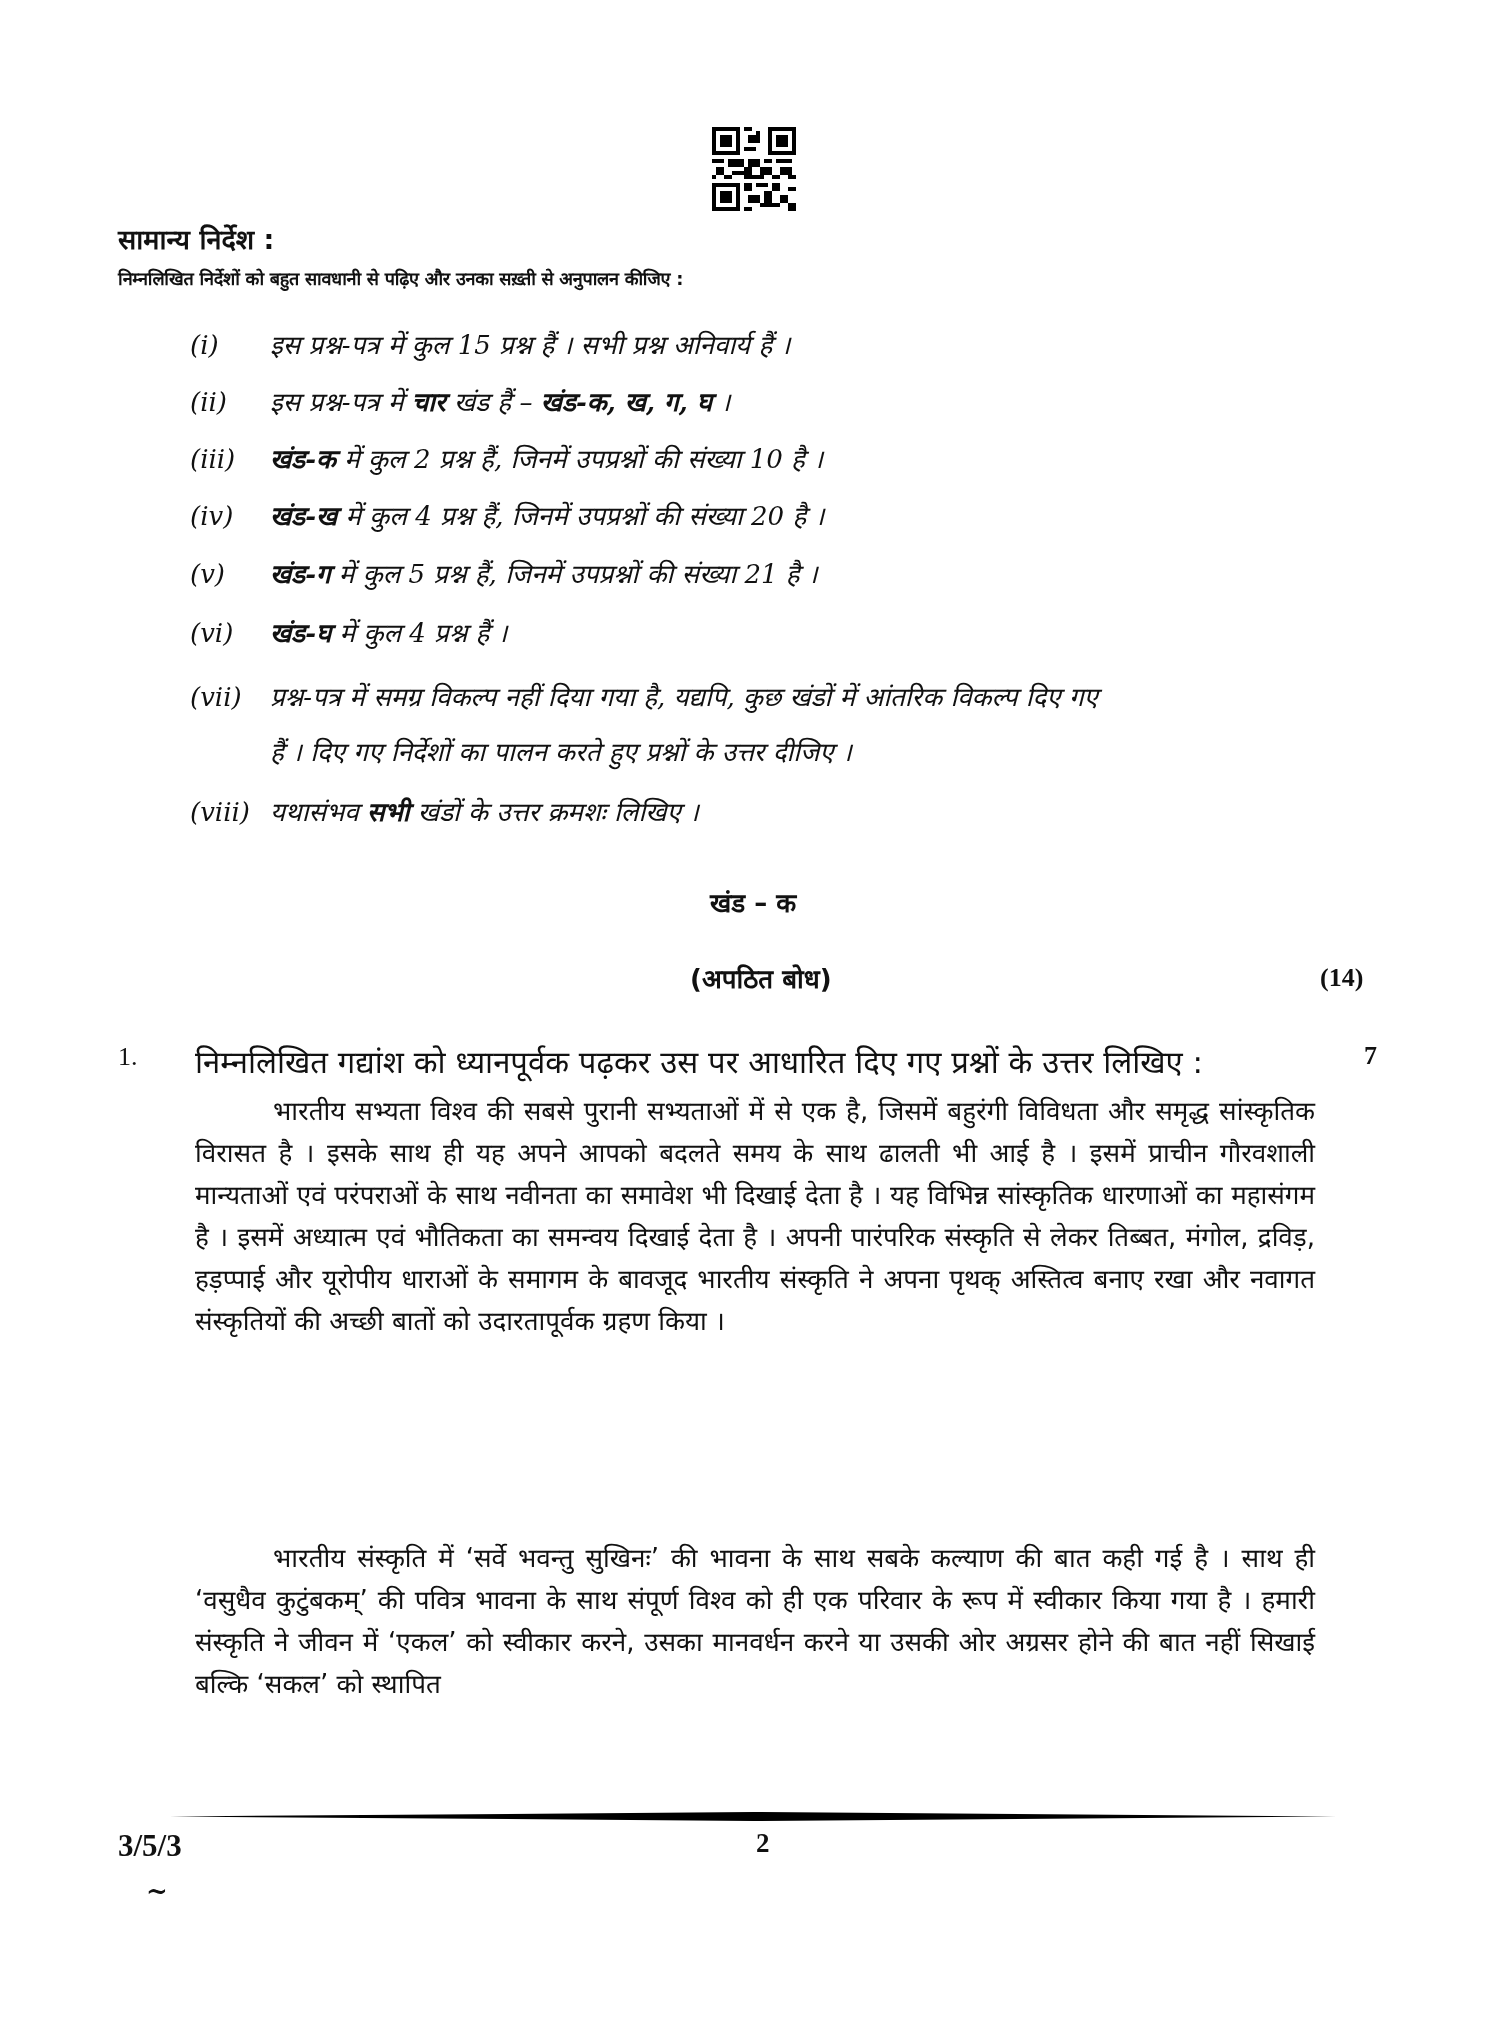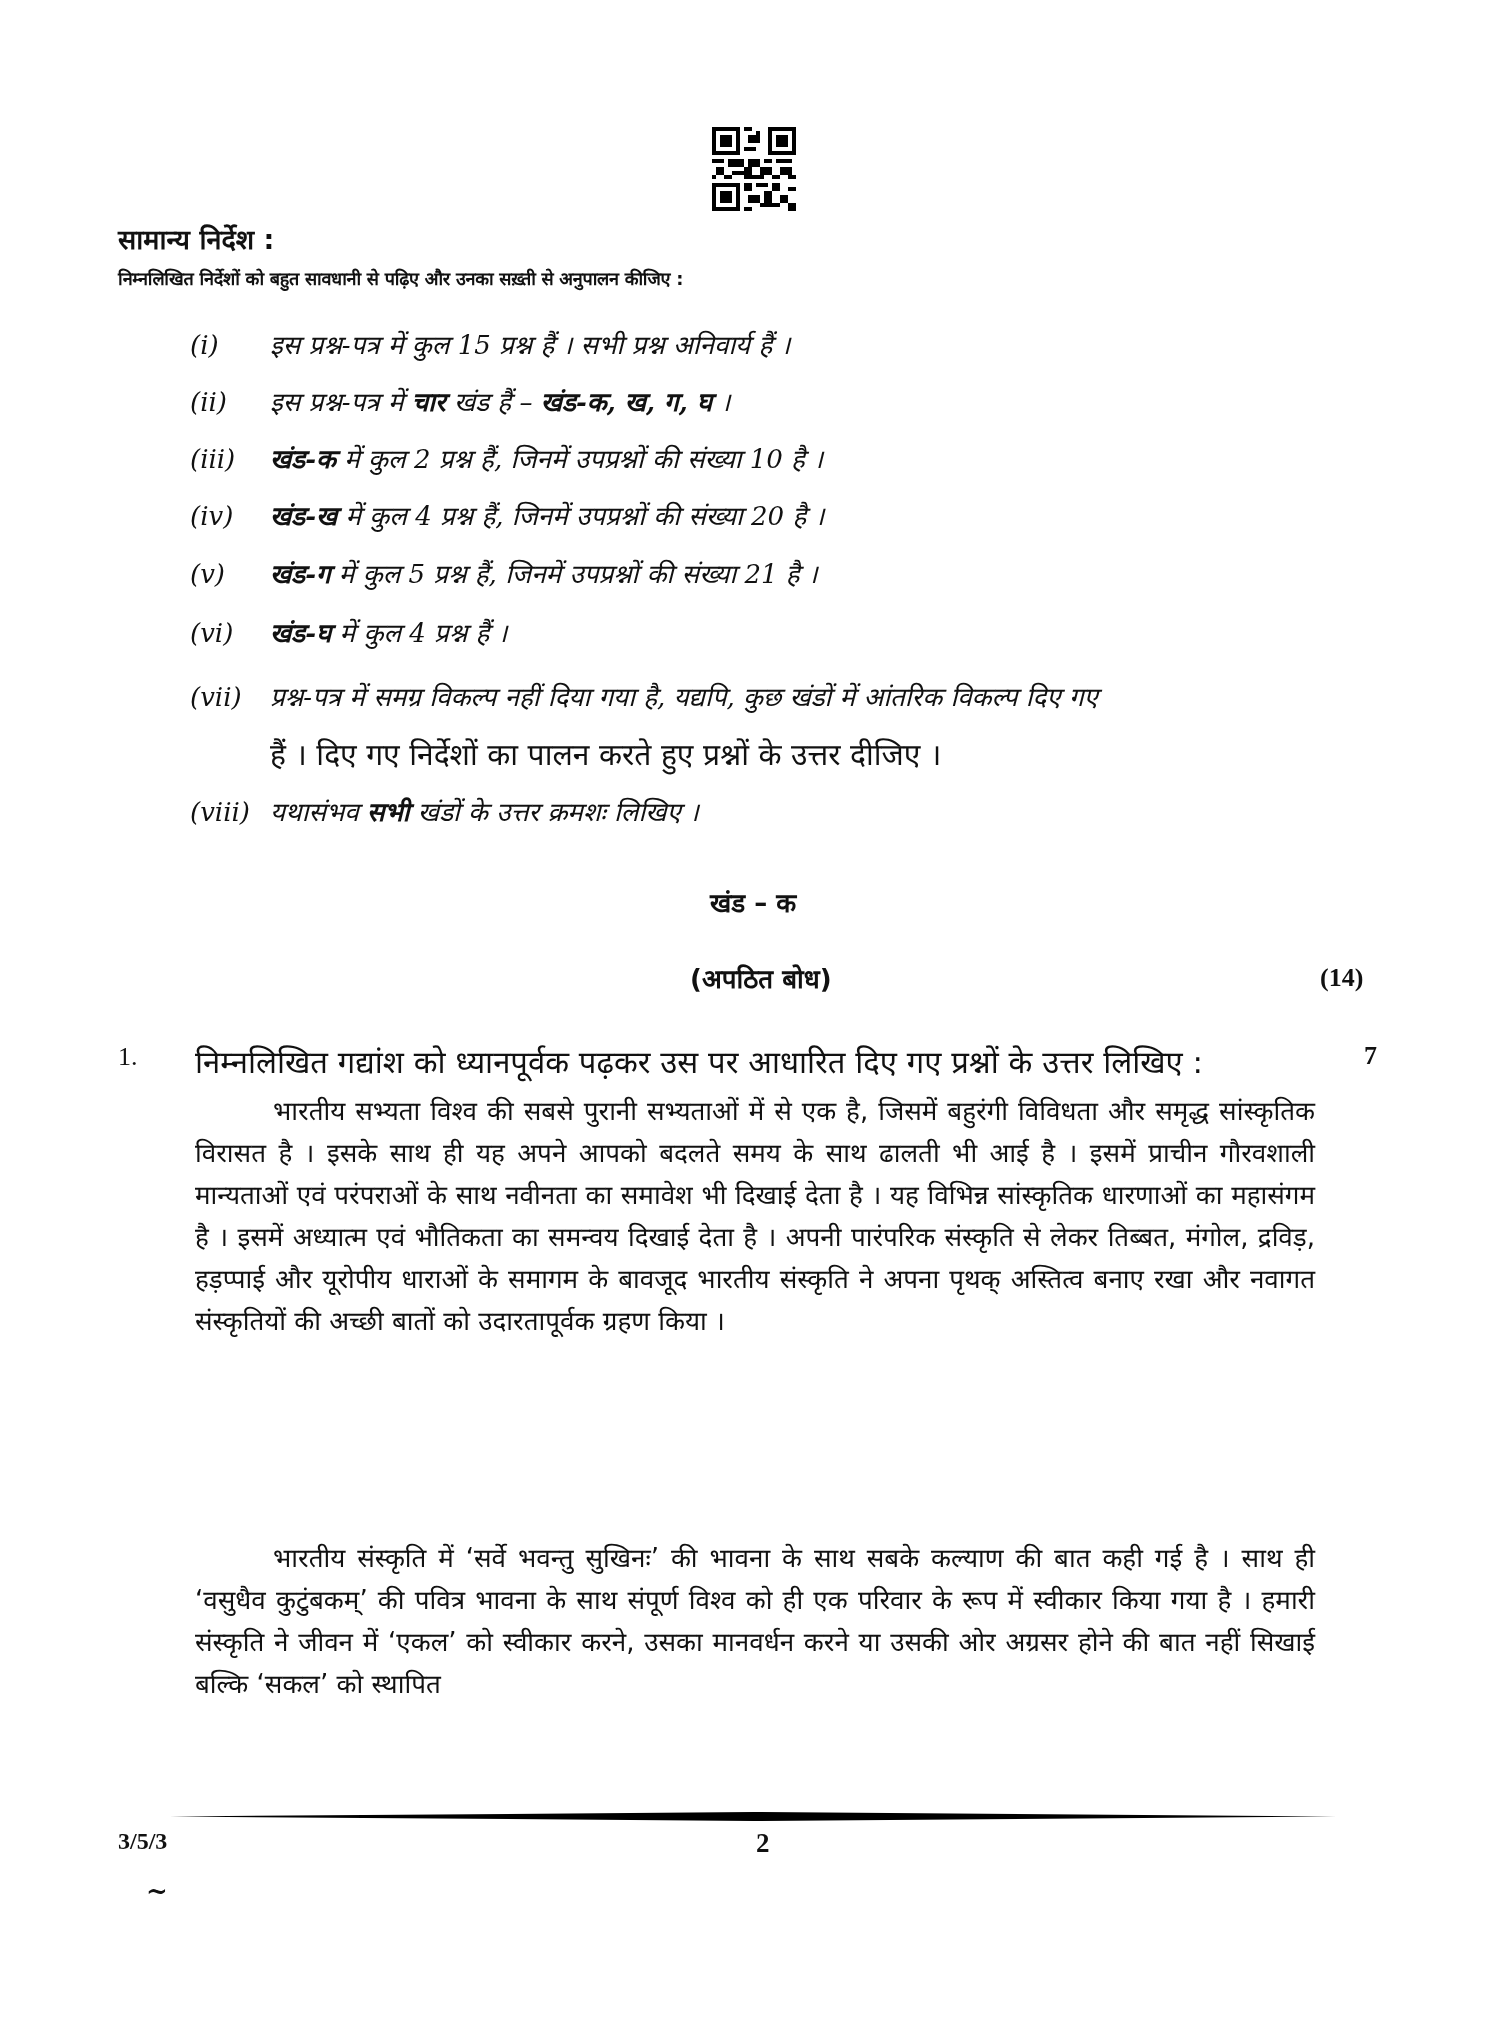--- a/index.html
+++ b/index.html
@@ -4,29 +4,29 @@
 <style>
   html, body { margin:0; padding:0; background:#ffffff; }
   body { width:1505px; height:2034px; position:relative; overflow:hidden; color:#111; font-family:"DejaVu Serif", "Liberation Serif", serif; }
   .abs { position:absolute; white-space:nowrap; }
   .qr { position:absolute; left:712px; top:126px; width:84px; height:86px; }
   .hd1 { left:118px; top:220px; font-size:27px; font-weight:bold; font-family:"DejaVu Sans", sans-serif; }
   .hd2 { left:118px; top:266px; font-size:18px; font-weight:bold; font-family:"DejaVu Sans", sans-serif; letter-spacing:-0.3px; }
   .item { position:absolute; left:190px; font-size:26px; font-style:italic; font-family:"DejaVu Serif", serif; white-space:nowrap; }
   .item .lbl { display:inline-block; width:80px; }
   .item b { font-weight:bold; }
-  .cont { position:absolute; left:270px; font-size:30px; white-space:nowrap; }
+  .cont { position:absolute; left:270px; font-size:26px; font-style:italic; white-space:nowrap; }
   .sec { font-size:26px; font-weight:bold; font-family:"DejaVu Sans", sans-serif; }
   .marks { font-size:26px; font-weight:bold; font-family:"Liberation Serif", serif; }
   .qnum { left:118px; top:1042px; font-size:26px; font-family:"Liberation Serif", serif; }
   .qtxt { left:195px; top:1040px; font-size:31px; font-family:"DejaVu Sans", sans-serif; }
   .para { position:absolute; left:195px; width:1120px; font-size:26px; font-family:"DejaVu Sans", sans-serif; line-height:42px; text-align:justify; }
   .para p { margin:0; text-indent:78px; }
   .rule { position:absolute; left:170px; top:1812px; width:1166px; height:9px; }
-  .foot-code { left:118px; top:1828px; font-size:24px; font-weight:bold; font-family:"Liberation Serif", serif; }
+  .foot-code { left:118px; top:1828px; font-size:31px; font-weight:bold; font-family:"Liberation Serif", serif; }
   .foot-page { left:756px; top:1828px; font-size:27px; font-weight:bold; font-family:"Liberation Serif", serif; }
   .foot-tilde { left:146px; top:1876px; font-size:26px; font-weight:bold; }
 </style>
 </head>
 <body>
 
 <svg class="qr" viewBox="0 0 21 21" shape-rendering="crispEdges">
   <rect x="0" y="0" width="21" height="21" fill="#fff"></rect>
   <g fill="#000">
     <rect x="0" y="0" width="7" height="7"></rect>

